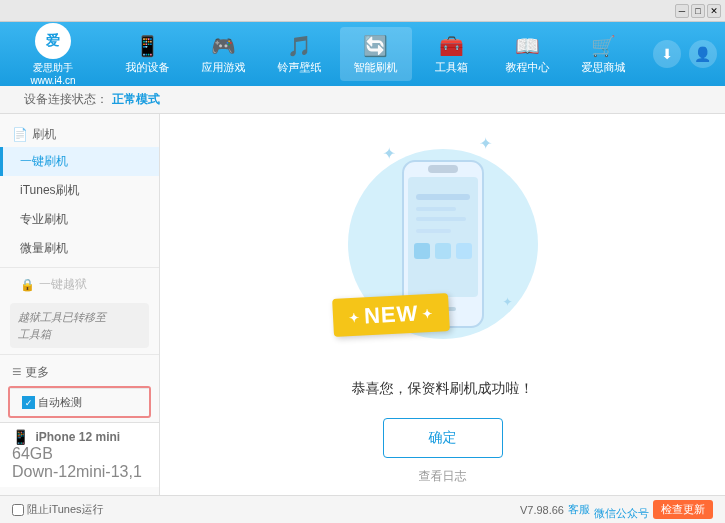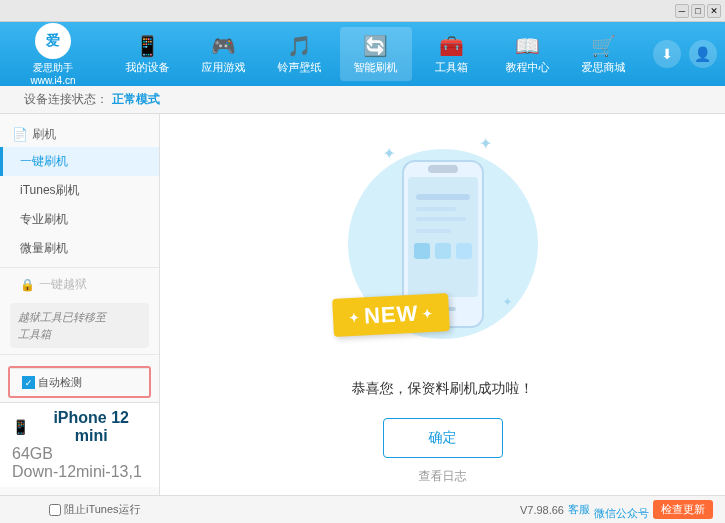--- a/index.html
+++ b/index.html
@@ -211,28 +211,28 @@
     
     .bottom-bar {
       height: 28px;
       background: #f5f5f5;
       border-top: 1px solid #ddd;
       display: flex; align-items: center;
       padding: 0 12px;
       font-size: 11px; color: #666;
       justify-content: space-between;
     }
-    .bottom-left { display: flex; align-items: center; gap: 8px; margin-left: 37px; }
+    .bottom-left { display: flex; align-items: center; gap: 8px; }
     .bottom-right { display: flex; align-items: center; gap: 4px; }
     .bottom-device {
       border-top: 1px solid #e0e0e0;
       background: white;
       padding: 6px 12px;
     }
-    .device-name { color: #0c4a6e; font-weight: bold; font-size: 16px; text-align: center; }
+    .device-name { color: #737373; font-weight: bold; font-size: 12px; }
     .device-info { color: #888; font-size: 16px; }
 
     
     .checkbox-row {
       display: flex; align-items: center; gap: 12px;
       padding: 6px 12px;
       border-top: 1px solid #e8e8e8;
     }
     .cb-item { display: flex; align-items: center; gap: 3px; font-size: 11px; color: #555; }
     .cb-box {

